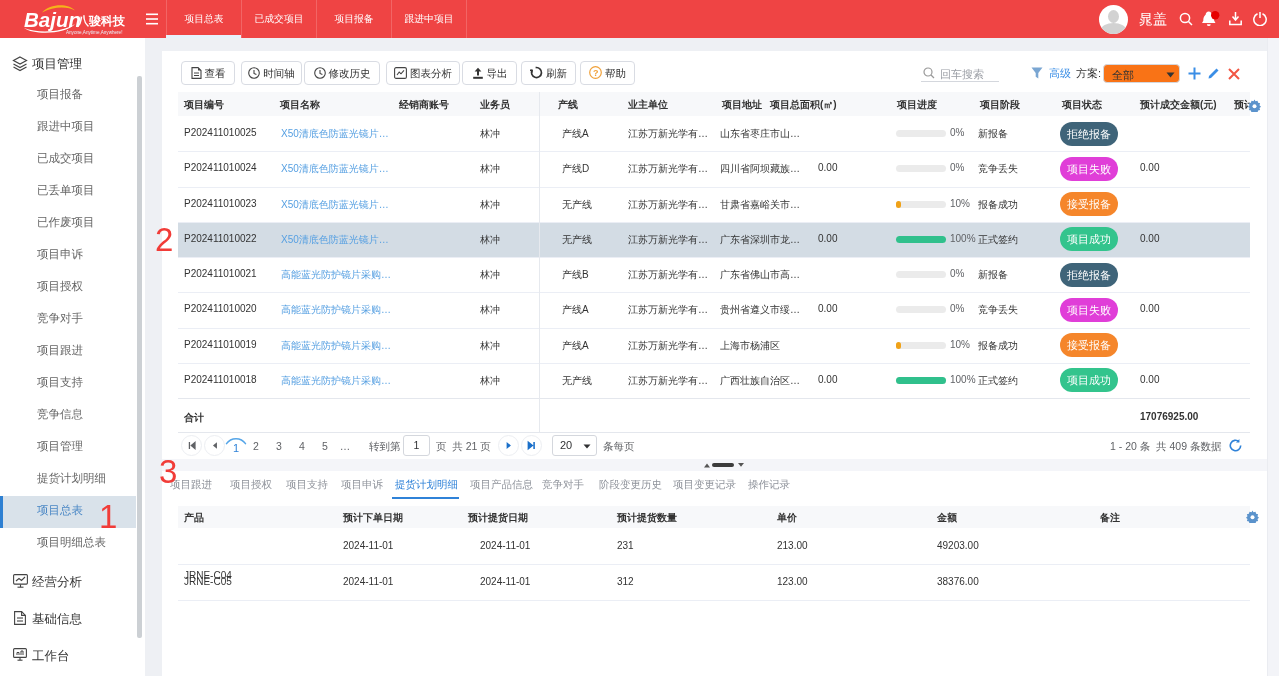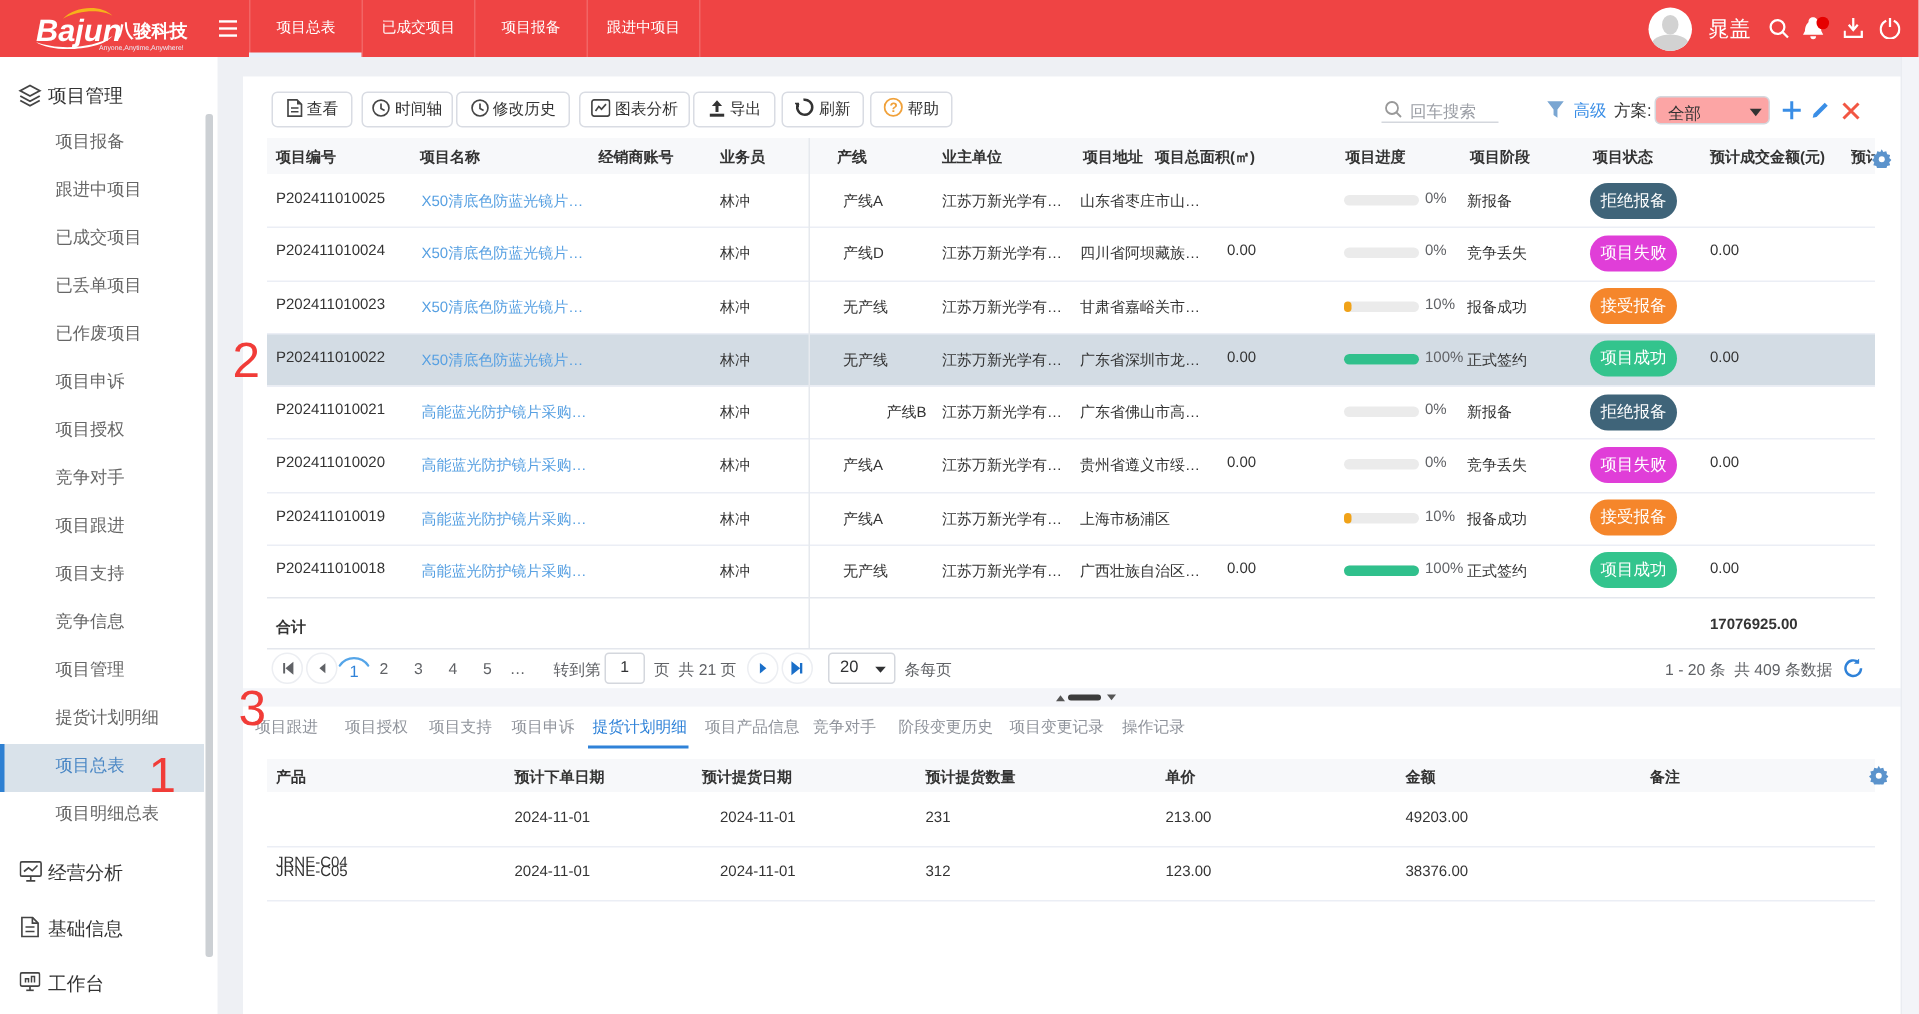--- a/index.html
+++ b/index.html
@@ -193,21 +193,21 @@
       <circle cx="5" cy="5" r="4" fill="none" stroke="#999" stroke-width="1.2"></circle>
       <line x1="8" y1="8" x2="11" y2="11" stroke="#999" stroke-width="1.2"></line>
     </svg>
   <div class="abs" style="left:940px;top:67px;font-size:11px;color:#9b9ea5">回车搜索</div>
   <div class="abs" style="left:921px;top:81px;width:78px;height:1px;background:#d4d7dd"></div>
   <svg class="abs" style="left:1031px;top:67px" width="12" height="12" viewBox="0 0 12 12">
       <path d="M0.5 0.5 h11 L7.3 6 v5.5 l-2.6-1.8 V6 Z" fill="#7aa6d2"></path>
     </svg>
   <div class="abs" style="left:1049px;top:66px;font-size:11px;color:#3a8ee6">高级</div>
   <div class="abs" style="left:1076px;top:66px;font-size:11px;color:#333">方案:</div>
-  <div class="abs" style="left:1103px;top:64px;width:77px;height:19px;border:1px solid #d4d7dd;border-radius:4px;background:#fca5a5">
+  <div class="abs" style="left:1103px;top:64px;width:77px;height:19px;border:1px solid #d4d7dd;border-radius:4px;background:#f97316">
     <div class="abs" style="left:8px;top:2.5px;font-size:11px;color:#333">全部</div>
     <svg class="abs" style="left:62px;top:6.5px" width="9" height="6" viewBox="0 0 9 6">
         <path d="M0.5 0.5 L4.5 5.5 L8.5 0.5 Z" fill="#333"></path>
       </svg>
   </div>
   <svg class="abs" style="left:1188px;top:67px" width="13" height="13" viewBox="0 0 13 13">
       <path d="M6.5 0.5 v12 M0.5 6.5 h12" stroke="#3a8ee6" stroke-width="2"></path>
     </svg>
   <svg class="abs" style="left:1207px;top:67px" width="13" height="13" viewBox="0 0 13 13">
       <path d="M1.5 11.5 L2 9 L9.5 1.5 L11.5 3.5 L4 11 L1.5 11.5 Z" fill="#3a8ee6"></path>
@@ -282,21 +282,21 @@
 <div class="ptrack" style="left:896px;top:235.9px"></div>
 <div class="pfill" style="left:896px;top:235.9px;width:50px;background:#30c08c"></div>
 <div class="cell grey" style="left:950px;top:232.9px">100%</div>
 <div class="cell" style="left:978px;top:232.9px">正式签约</div>
 <div class="pill" style="left:1060px;top:227.4px;background:#33c48d">项目成功</div>
 <div class="cell" style="left:1140px;top:232.9px">0.00</div>
 <div class="sep" style="top:221.8px"></div>
 <div class="cell" style="left:184px;top:268.1px">P202411010021</div>
 <div class="cell link" style="left:281px;top:268.1px">高能蓝光防护镜片采购…</div>
 <div class="cell" style="left:480px;top:268.1px">林冲</div>
-<div class="cell" style="left:591px;top:268.1px">产线B</div>
+<div class="cell" style="left:562px;top:268.1px">产线B</div>
 <div class="cell" style="left:628px;top:268.1px">江苏万新光学有…</div>
 <div class="cell" style="left:720px;top:268.1px">广东省佛山市高…</div>
 <div class="ptrack" style="left:896px;top:271.1px"></div>
 <div class="cell grey" style="left:950px;top:268.1px">0%</div>
 <div class="cell" style="left:978px;top:268.1px">新报备</div>
 <div class="pill" style="left:1060px;top:262.6px;background:#3f6479">拒绝报备</div>
 <div class="sep" style="top:257.0px"></div>
 <div class="cell" style="left:184px;top:303.4px">P202411010020</div>
 <div class="cell link" style="left:281px;top:303.4px">高能蓝光防护镜片采购…</div>
 <div class="cell" style="left:480px;top:303.4px">林冲</div>

